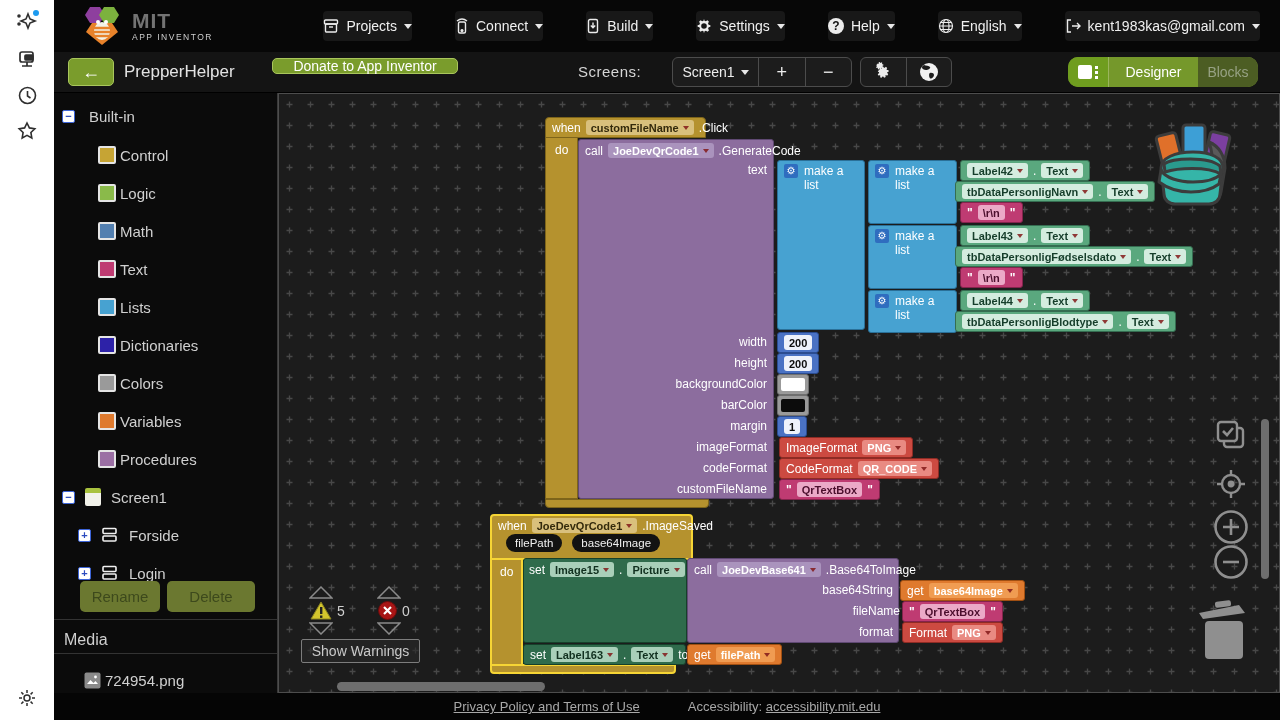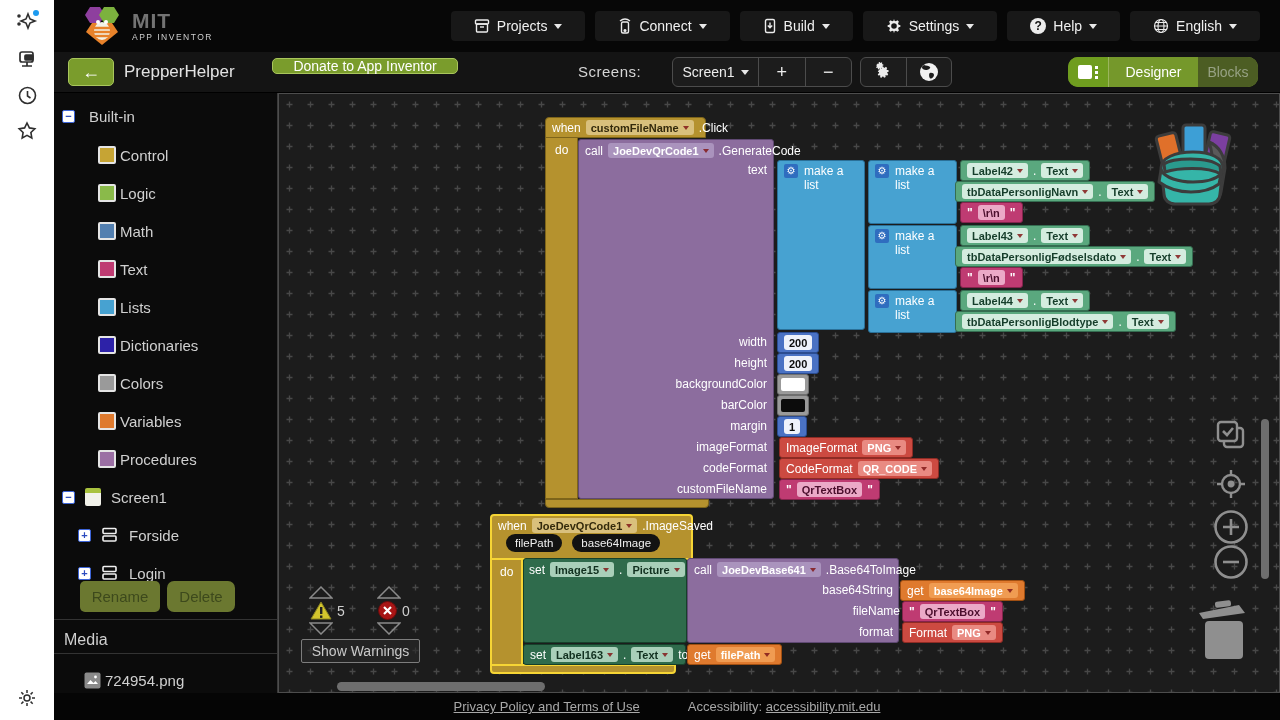--- a/index.html
+++ b/index.html
@@ -11,21 +11,21 @@
   
   #app{position:relative;flex:1;display:flex;flex-direction:column;min-width:0;}
   
   #topbar{height:52px;background:#070707;display:flex;align-items:center;padding:0 20px 0 26px;gap:10px;}
   #logo{display:flex;align-items:center;gap:8px;}
   #logo .lt{line-height:1;}
   #logo .mit{color:#737373;font-weight:bold;font-size:21px;letter-spacing:1px;}
   #logo .sub{color:#cfcfcf;font-size:8.5px;letter-spacing:1.5px;margin-top:2px;}
   #menus{margin-left:auto;display:flex;gap:10px;align-items:center;}
   .menu{display:flex;align-items:center;gap:7px;background:#181818;border-radius:4px;
-        padding:7px 23px;color:#f0f0f0;font-size:14px;cursor:pointer;}
+        padding:7px 0;color:#f0f0f0;font-size:14px;cursor:pointer;margin-left:33px;}
   .mcaret{width:0;height:0;border-left:4px solid transparent;border-right:4px solid transparent;border-top:5px solid #e8e8e8;}
   .qcircle{width:16px;height:16px;border-radius:50%;background:#ececec;color:#111;font-weight:bold;
            font-size:12px;line-height:16px;text-align:center;display:inline-block;}
   
   #toolbar{position:relative;height:40px;background:#141414;border-bottom:1px solid #000;flex:0 0 40px;}
   .grnbtn{position:absolute;background:#7a9c2c;border:1px solid #a9c65c;border-radius:5px;color:#fff;
           display:flex;align-items:center;justify-content:center;cursor:pointer;box-sizing:border-box;}
   #ttl{position:absolute;left:70px;top:0;height:40px;line-height:40px;color:#e3e3e3;font-size:17px;}
   #screenslbl{position:absolute;left:524px;top:0;height:40px;line-height:40px;color:#d6d6d6;font-size:15px;letter-spacing:.5px;}
   .tgroup{position:absolute;top:5px;height:30px;border:1px solid #4c4c4c;border-radius:6px;background:#1c1c1c;
@@ -203,20 +203,27 @@
         </div>
         <div class="menu">
           <svg width="16" height="16" viewBox="0 0 16 16" fill="none" stroke="#ececec" stroke-width="1.2">
             <circle cx="8" cy="8" r="6.5"></circle>
               <ellipse cx="8" cy="8" rx="3" ry="6.5"></ellipse>
               <path d="M1.5 8h13M2.5 4.5h11M2.5 11.5h11"></path>
           </svg>
           <span>English</span>
             <i class="mcaret"></i>
         </div>
+        <div class="menu">
+          <svg width="16" height="16" viewBox="0 0 16 16" fill="none" stroke="#ececec" stroke-width="1.4">
+            <path d="M6 2H2.5v12H6M7 8h8M12 5l3 3-3 3"></path>
+          </svg>
+          <span>kent1983kas@gmail.com</span>
+            <i class="mcaret"></i>
+        </div>
       </nav>
     </header>
 
     <div id="toolbar">
       <div class="grnbtn" style="left:14px;top:6px;width:46px;height:28px;font-size:18px;">
         <span>←</span>
       </div>
       <div id="ttl">PrepperHelper</div>
       <div class="grnbtn" style="left:218px;top:6px;width:186px;height:16px;font-size:14px;">
         <span>Donate to App Inventor</span>
@@ -327,21 +334,21 @@
           <span class="tbox">+</span>
           <svg width="18" height="16" viewBox="0 0 18 16" fill="none" stroke="#f0f0f0" stroke-width="1.6">
             <rect x="2" y="1.5" width="13" height="5" rx="1"></rect>
               <rect x="2" y="9" width="13" height="5" rx="1"></rect>
           </svg>
           <span>Login</span>
         </div>
         <div class="sbtn" style="left:26px;top:488px;width:80px;">
             <span>Rename</span>
           </div>
-        <div class="sbtn" style="left:113px;top:488px;width:68px;border-radius:7px;">
+        <div class="sbtn" style="left:113px;top:488px;width:88px;">
             <span>Delete</span>
           </div>
         <div class="sdiv" style="top:526px;"></div>
         <div class="srow" style="top:532px;padding-left:10px;font-size:16px;">
           <span>Media</span>
         </div>
         <div class="sdiv" style="top:560px;"></div>
         <div class="srow" style="top:572px;gap:4px;padding-left:30px;">
           <svg width="17" height="17" viewBox="0 0 17 17">
             <rect x="0.5" y="0.5" width="16" height="16" rx="2" fill="#8a8a8a"></rect>

